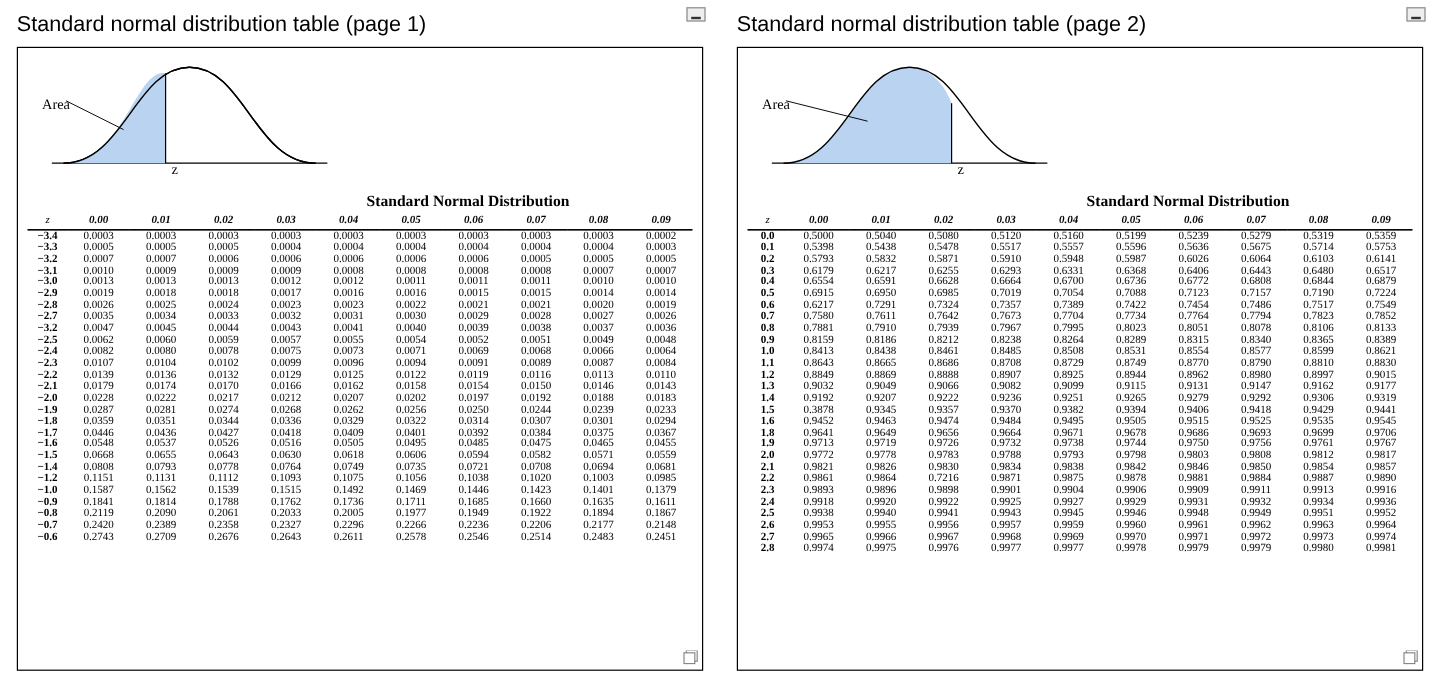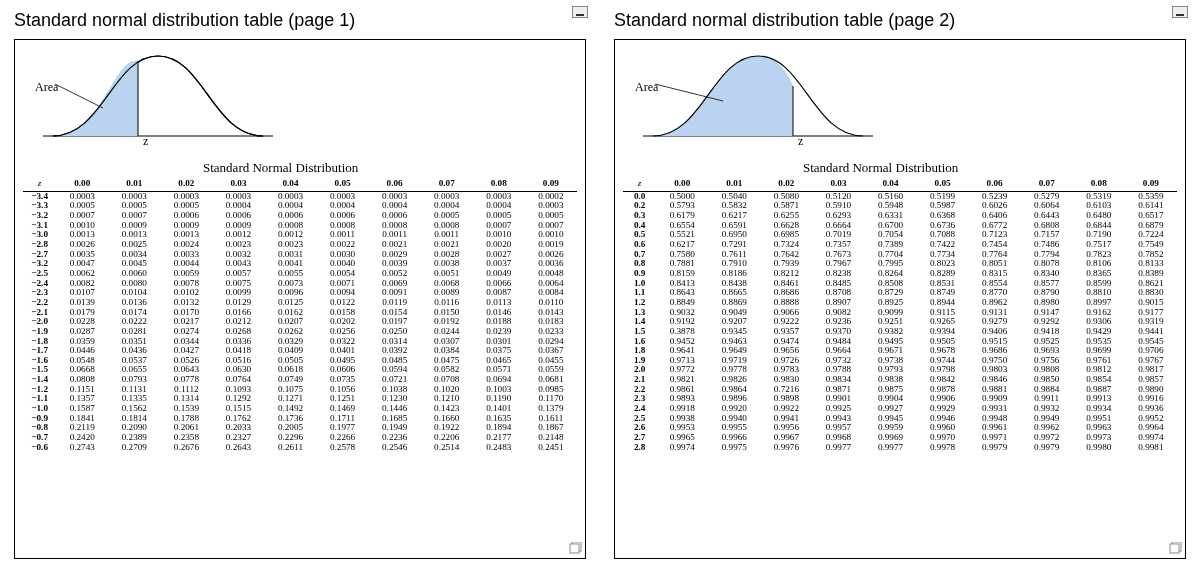--- a/index.html
+++ b/index.html
@@ -58,41 +58,42 @@
     font-size: 12px;
   }
   .z-label {
     position: absolute;
     top: 88px;
     left: 120px;
     font-size: 12px;
   }
   .table-caption {
     font-size: 13px;
-    font-weight: normal;
-    text-align: left;
+    font-weight: bold;
+    text-align: center;
     margin-left: 180px;
     margin-bottom: 3px;
   }
   table.dist {
     border-collapse: collapse;
     font-size: 9.2px;
     line-height: 1.05;
     width: 100%;
     table-layout: fixed;
   }
   table.dist th, table.dist td {
     text-align: center;
     padding: 0 1px;
     font-weight: normal;
   }
   table.dist thead th {
     font-weight: bold;
     border-bottom: 1px solid #000;
     padding-bottom: 2px;
+    font-style: italic;
   }
   table.dist th:first-child,
   table.dist td:first-child {
     font-weight: bold;
     text-align: center;
     width: 6%;
   }
   table.dist thead th:first-child {
     font-style: italic;
     font-weight: normal;
@@ -227,20 +228,33 @@
               <td>0.0013</td>
               <td>0.0013</td>
               <td>0.0012</td>
               <td>0.0012</td>
               <td>0.0011</td>
               <td>0.0011</td>
               <td>0.0011</td>
               <td>0.0010</td>
               <td>0.0010</td>
             </tr>
+            <tr class="group-gap">
+              <th>−2.9</th>
+              <td>0.0019</td>
+              <td>0.0018</td>
+              <td>0.0018</td>
+              <td>0.0017</td>
+              <td>0.0016</td>
+              <td>0.0016</td>
+              <td>0.0015</td>
+              <td>0.0015</td>
+              <td>0.0014</td>
+              <td>0.0014</td>
+            </tr>
             <tr>
               <th>−2.8</th>
               <td>0.0026</td>
               <td>0.0025</td>
               <td>0.0024</td>
               <td>0.0023</td>
               <td>0.0023</td>
               <td>0.0022</td>
               <td>0.0021</td>
               <td>0.0021</td>
@@ -434,33 +448,20 @@
               <td>0.1151</td>
               <td>0.1131</td>
               <td>0.1112</td>
               <td>0.1093</td>
               <td>0.1075</td>
               <td>0.1056</td>
               <td>0.1038</td>
               <td>0.1020</td>
               <td>0.1003</td>
               <td>0.0985</td>
-            </tr>
-            <tr>
-              <th>−1.1</th>
-              <td>0.1357</td>
-              <td>0.1335</td>
-              <td>0.1314</td>
-              <td>0.1292</td>
-              <td>0.1271</td>
-              <td>0.1251</td>
-              <td>0.1230</td>
-              <td>0.1210</td>
-              <td>0.1190</td>
-              <td>0.1170</td>
             </tr>
             <tr>
               <th>−1.0</th>
               <td>0.1587</td>
               <td>0.1562</td>
               <td>0.1539</td>
               <td>0.1515</td>
               <td>0.1492</td>
               <td>0.1469</td>
               <td>0.1446</td>
@@ -574,20 +575,33 @@
               <td>0.5080</td>
               <td>0.5120</td>
               <td>0.5160</td>
               <td>0.5199</td>
               <td>0.5239</td>
               <td>0.5279</td>
               <td>0.5319</td>
               <td>0.5359</td>
             </tr>
             <tr>
+              <th>0.1</th>
+              <td>0.5398</td>
+              <td>0.5438</td>
+              <td>0.5478</td>
+              <td>0.5517</td>
+              <td>0.5557</td>
+              <td>0.5596</td>
+              <td>0.5636</td>
+              <td>0.5675</td>
+              <td>0.5714</td>
+              <td>0.5753</td>
+            </tr>
+            <tr>
               <th>0.2</th>
               <td>0.5793</td>
               <td>0.5832</td>
               <td>0.5871</td>
               <td>0.5910</td>
               <td>0.5948</td>
               <td>0.5987</td>
               <td>0.6026</td>
               <td>0.6064</td>
               <td>0.6103</td>
@@ -614,21 +628,21 @@
               <td>0.6664</td>
               <td>0.6700</td>
               <td>0.6736</td>
               <td>0.6772</td>
               <td>0.6808</td>
               <td>0.6844</td>
               <td>0.6879</td>
             </tr>
             <tr class="group-gap">
               <th>0.5</th>
-              <td>0.5521</td>
+              <td>0.6915</td>
               <td>0.6950</td>
               <td>0.6985</td>
               <td>0.7019</td>
               <td>0.7054</td>
               <td>0.7088</td>
               <td>0.7123</td>
               <td>0.7157</td>
               <td>0.7190</td>
               <td>0.7224</td>
             </tr>

